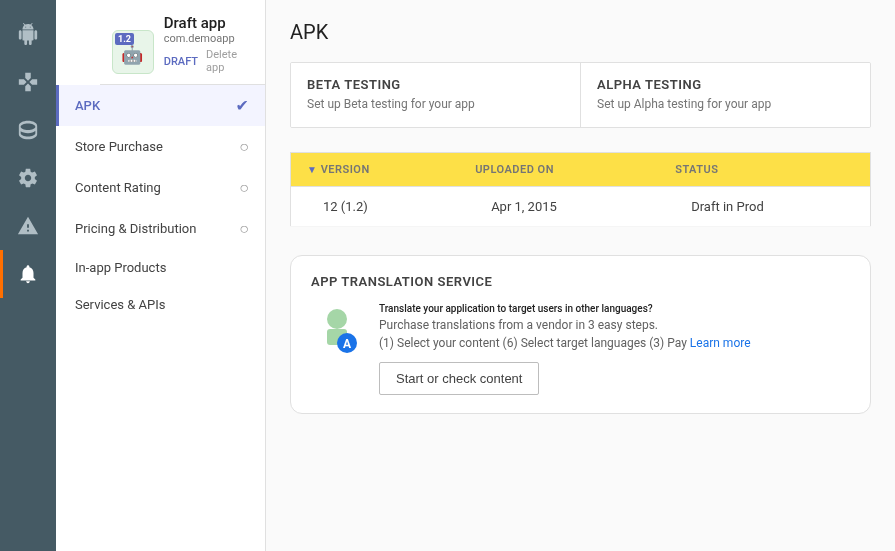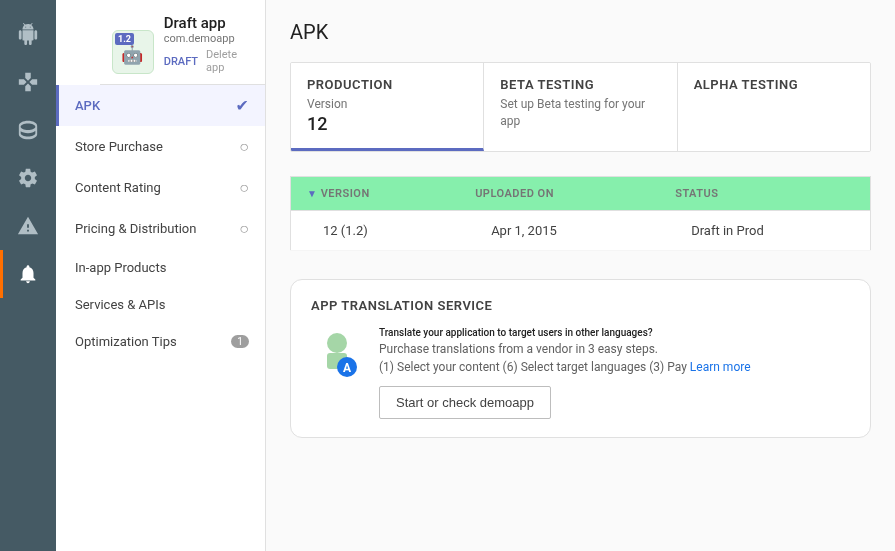--- a/index.html
+++ b/index.html
@@ -176,21 +176,21 @@
     
     .apk-table { width: 100%; border-collapse: collapse; background: #fff; border: 1px solid #e0e0e0; margin-bottom: 28px; }
     .apk-table th {
       text-align: left;
       padding: 10px 16px;
       font-size: 11px;
       font-weight: 600;
       color: #757575;
       letter-spacing: 0.5px;
       border-bottom: 1px solid #e0e0e0;
-      background: #86efac;
+      background: #fde047;
     }
     .apk-table td {
       padding: 12px 32px;
       font-size: 13px;
       color: #424242;
       border-bottom: 1px solid #f5f5f5;
     }
     .sort-arrow { color: #5c6bc0; font-size: 10px; }
 
     
@@ -301,43 +301,35 @@
     <div class="nav-item">
       <span>Pricing &amp; Distribution</span>
       <span class="check-icon">○</span>
     </div>
     <div class="nav-item">
       <span>In-app Products</span>
     </div>
     <div class="nav-item">
       <span>Services &amp; APIs</span>
     </div>
-    <div class="nav-item">
-      <span>Optimization Tips</span>
-      <span class="nav-badge">1</span>
-    </div>
   </div>
 </div>
 
 <div class="main">
   <div class="main-content">
     <h2 class="page-title">APK</h2>
 
     <div class="tab-cards">
-      <div class="tab-card production-card">
-        <div class="tab-card-title">PRODUCTION</div>
-        <div class="tab-card-sub">Version</div>
-        <div class="tab-card-value">12</div>
-      </div>
       <div class="tab-card">
         <div class="tab-card-title">BETA TESTING</div>
         <div class="tab-card-sub">Set up Beta testing for your app</div>
       </div>
       <div class="tab-card">
         <div class="tab-card-title">ALPHA TESTING</div>
+        <div class="tab-card-sub">Set up Alpha testing for your app</div>
       </div>
     </div>
 
     <table class="apk-table">
       <thead>
         <tr>
           <th>
             <span class="sort-arrow">▼</span>
             <span>VERSION</span>
           </th>
@@ -367,18 +359,18 @@
             <text x="36" y="45" text-anchor="middle" font-size="12" font-weight="bold" fill="#fff">A</text>
           </svg>
         </div>
         <div class="translation-text">
           <div class="headline">Translate your application to target users in other languages?</div>
           <div class="subtext">Purchase translations from a vendor in 3 easy steps.</div>
           <div class="steps">
             <span>(1) Select your content  (6) Select target languages  (3) Pay</span>
             <span class="learn-more">Learn more</span>
           </div>
-          <button class="progress-btn">Start or check demoapp</button>
+          <button class="progress-btn">Start or check content</button>
         </div>
       </div>
     </div>
   </div>
 </div>
 
 </body></html>

